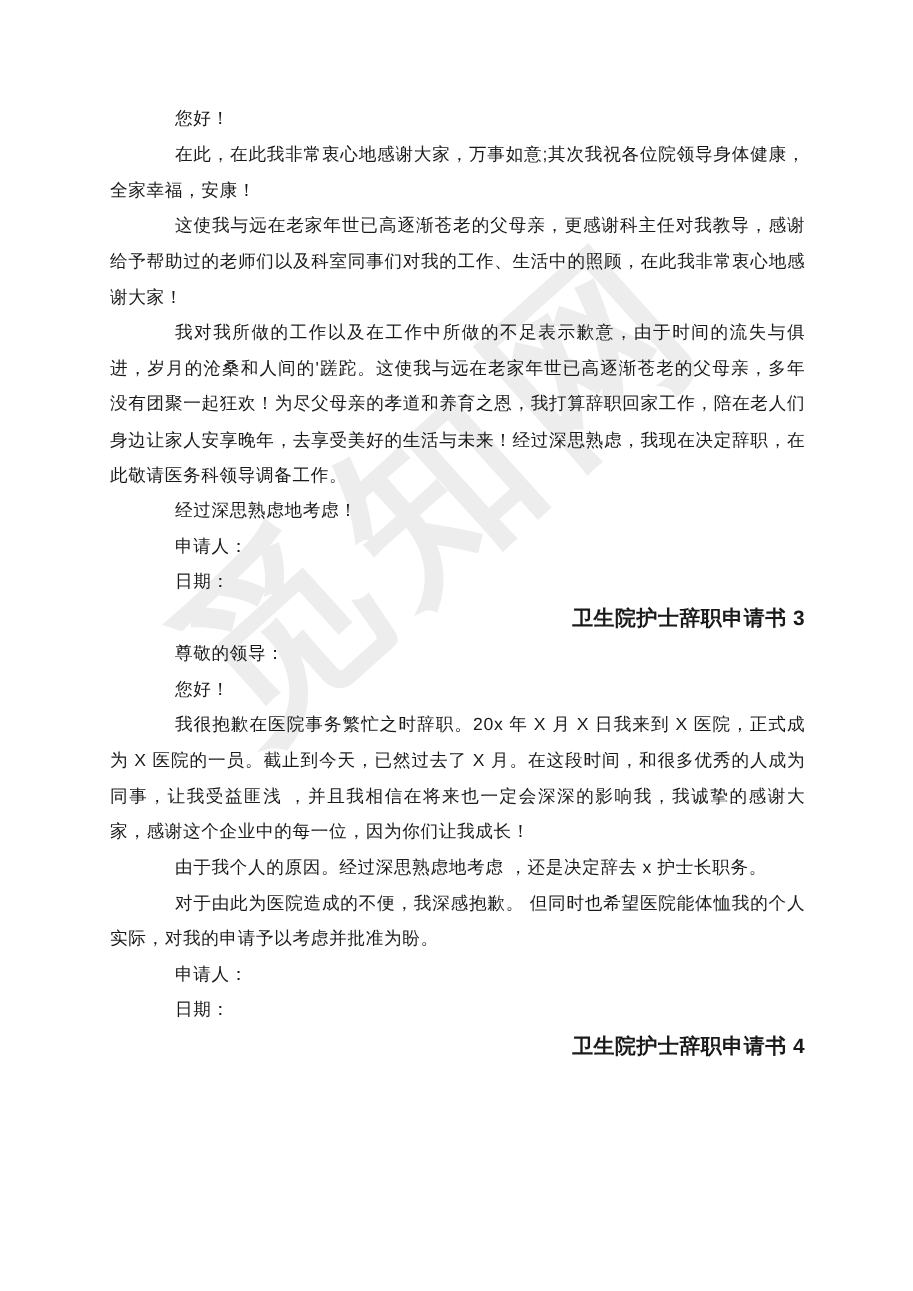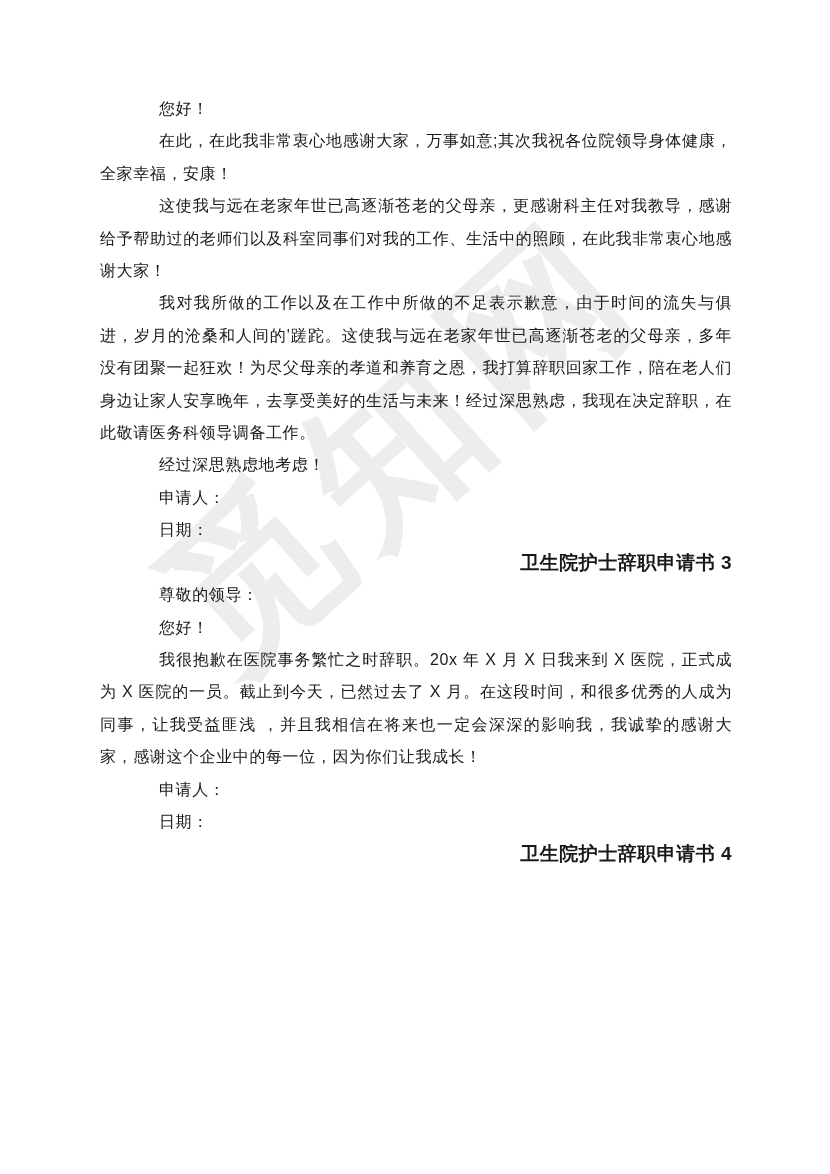--- a/index.html
+++ b/index.html
@@ -67,19 +67,21 @@
     <p class="indent">这使我与远在老家年世已高逐渐苍老的父母亲，更感谢科主任对我教导，感谢给予帮助过的老师们以及科室同事们对我的工作、生活中的照顾，在此我非常衷心地感谢大家！</p>
     <p class="indent">我对我所做的工作以及在工作中所做的不足表示歉意，由于时间的流失与俱进，岁月的沧桑和人间的'蹉跎。这使我与远在老家年世已高逐渐苍老的父母亲，多年没有团聚一起狂欢！为尽父母亲的孝道和养育之恩，我打算辞职回家工作，陪在老人们身边让家人安享晚年，去享受美好的生活与未来！经过深思熟虑，我现在决定辞职，在此敬请医务科领导调备工作。</p>
     <p class="indent">经过深思熟虑地考虑！</p>
     <p class="indent">申请人：</p>
     <p class="indent">日期：</p>
 
     <p class="heading">卫生院护士辞职申请书 3</p>
     <p class="indent">尊敬的领导：</p>
     <p class="indent">您好！</p>
     <p class="indent">我很抱歉在医院事务繁忙之时辞职。20x 年 X 月 X 日我来到 X 医院，正式成为 X 医院的一员。截止到今天，已然过去了 X 月。在这段时间，和很多优秀的人成为同事，让我受益匪浅 ，并且我相信在将来也一定会深深的影响我，我诚挚的感谢大家，感谢这个企业中的每一位，因为你们让我成长！</p>
+    <p class="indent">由于我个人的原因。经过深思熟虑地考虑 ，还是决定辞去 x 护士长职务。</p>
+    <p class="indent">对于由此为医院造成的不便，我深感抱歉。 但同时也希望医院能体恤我的个人实际，对我的申请予以考虑并批准为盼。</p>
     <p class="indent">申请人：</p>
     <p class="indent">日期：</p>
 
     <p class="heading">卫生院护士辞职申请书 4</p>
 
   </div>
 </div>
 
 </body></html>

